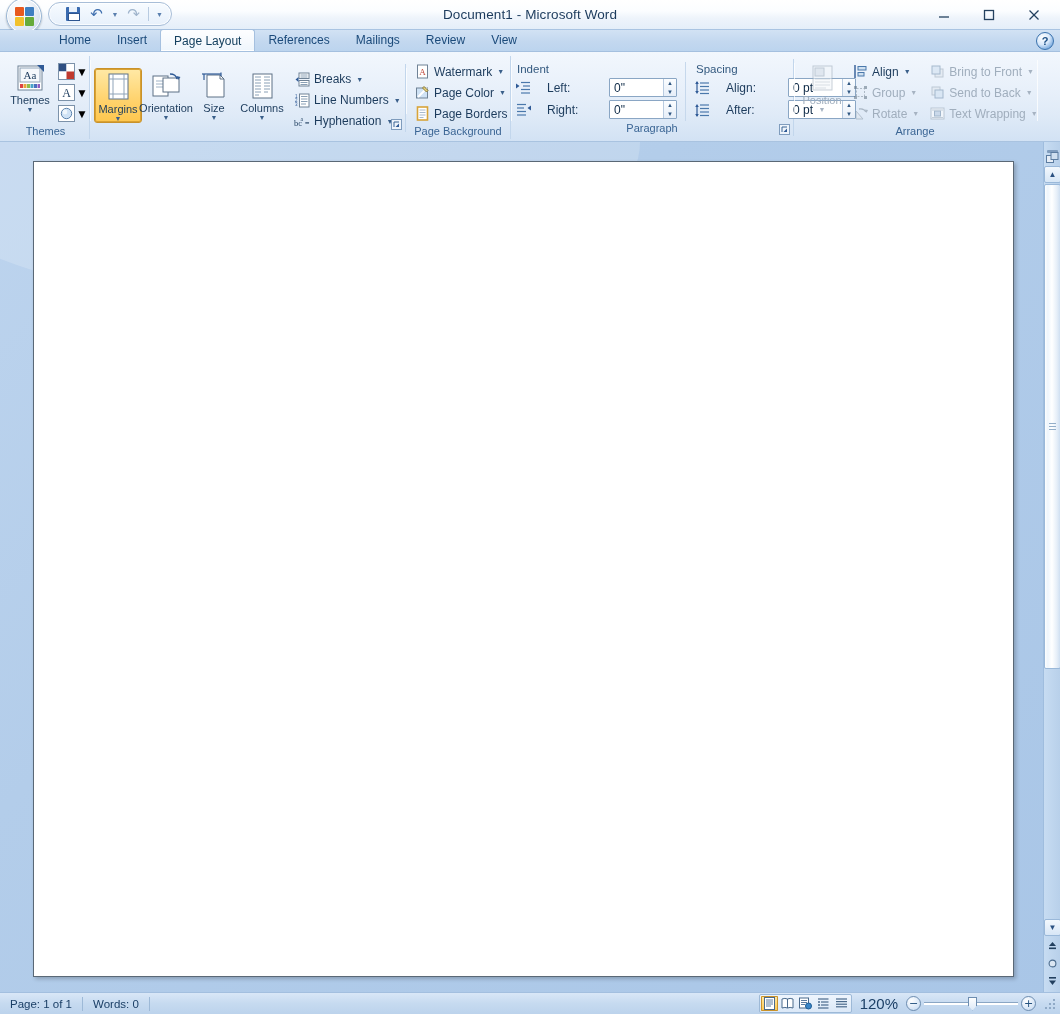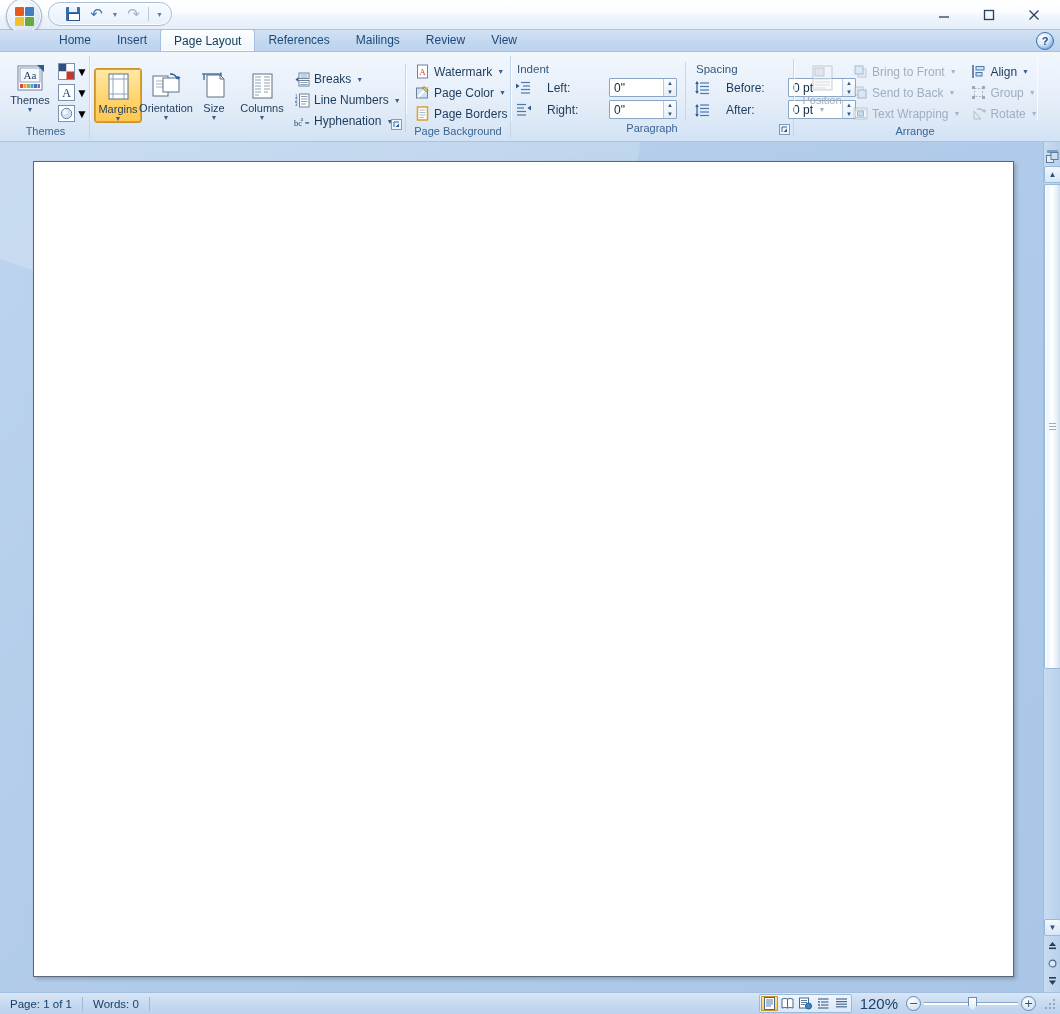--- a/index.html
+++ b/index.html
@@ -281,20 +281,21 @@
       </div>
       <div class="qat-btn">
         <span class="arrowglyph dim">↷</span>
       </div>
       <div class="qat-sep"></div>
       <div class="qat-btn" style="width:11px">
         <span class="tinycaret">▼</span>
       </div>
     </div>
 
+    <div class="title-text">Document1 - Microsoft Word</div>
 
     <div class="wincontrols">
       <div class="wc">
         <svg width="14" height="14" viewBox="0 0 14 14">
             <line x1="2" y1="9" x2="12" y2="9" stroke="#24415f" stroke-width="1.3"></line>
           </svg>
       </div>
       <div class="wc">
         <svg width="14" height="14" viewBox="0 0 14 14">
             <rect x="2.5" y="2.5" width="9" height="9" fill="none" stroke="#24415f" stroke-width="1.3"></rect>
@@ -605,21 +606,21 @@
                   <line x1="5" y1="2" x2="14" y2="2"></line>
                     <line x1="5" y1="5.5" x2="14" y2="5.5"></line>
                   <line x1="5" y1="9" x2="14" y2="9"></line>
                     <line x1="5" y1="12.5" x2="14" y2="12.5"></line>
                 </g>
                 <path d="M2 1 L2 11" stroke="#2f5a96" stroke-width="1.2"></path>
                 <path d="M2 0 L0.2 3 L3.8 3 Z" fill="#2f5a96"></path>
                 <path d="M2 13 L0.2 10 L3.8 10 Z" fill="#2f5a96"></path>
               </svg>
             </span>
-            <span class="fl">Before:</span>
+            <span class="fl">Align:</span>
             <span class="spin">
               <input value="0 pt" style="">
               <span class="btns">
                 <i>▲</i>
                 <i>▼</i>
               </span>
             </span>
           </div>
           <div class="fieldrow">
             <span class="ic">
@@ -669,57 +670,20 @@
               <line x1="8" y1="22" x2="23" y2="22"></line>
                   <line x1="8" y1="25" x2="19" y2="25"></line>
                 </g>
             </svg>
           </span>
           <span class="lbl" style="color:#a0aebd">Position</span>
           <span class="dd" style="color:#a6b3c2">▼</span>
         </div>
 
         <div class="col" style="padding-top:1px">
-          <div class="smallbtn disabled">
-            <span class="ic">
-              <svg width="15" height="15" viewBox="0 0 15 15" opacity=".55">
-                <rect x="5" y="5" width="8" height="8" fill="#dfe6ed" stroke="#9aa8b6"></rect>
-                <rect x="2" y="2" width="8" height="8" fill="#cfe0f0" stroke="#6d8aa8"></rect>
-              </svg>
-            </span>
-            <span>Bring to Front</span>
-            <span class="cv">▼</span>
-          </div>
-          <div class="smallbtn disabled">
-            <span class="ic">
-              <svg width="15" height="15" viewBox="0 0 15 15" opacity=".55">
-                <rect x="2" y="2" width="8" height="8" fill="#dfe6ed" stroke="#9aa8b6"></rect>
-                <rect x="5" y="5" width="8" height="8" fill="#cfe0f0" stroke="#6d8aa8"></rect>
-              </svg>
-            </span>
-            <span>Send to Back</span>
-            <span class="cv">▼</span>
-          </div>
-          <div class="smallbtn disabled">
-            <span class="ic">
-              <svg width="15" height="15" viewBox="0 0 15 15" opacity=".55">
-                <rect x="1" y="2" width="13" height="11" fill="#ffffff" stroke="#9aa8b6"></rect>
-                <rect x="4.5" y="5" width="6" height="5" fill="#b9cbe0" stroke="#6d8aa8"></rect>
-                <g stroke="#aab6c2">
-                    <line x1="2" y1="4" x2="13" y2="4"></line>
-                    <line x1="2" y1="11.5" x2="13" y2="11.5"></line>
-                  </g>
-              </svg>
-            </span>
-            <span>Text Wrapping</span>
-            <span class="cv">▼</span>
-          </div>
-        </div>
-
-        <div class="col" style="padding-top:1px">
           <div class="smallbtn">
             <span class="ic">
               <svg width="15" height="15" viewBox="0 0 15 15">
                 <line x1="2" y1="1" x2="2" y2="14" stroke="#2f5a96" stroke-width="1.4"></line>
                 <rect x="5" y="2.5" width="8" height="3.5" fill="#cfe0f0" stroke="#4a78ab"></rect>
                 <rect x="5" y="8.5" width="6" height="3.5" fill="#cfe0f0" stroke="#4a78ab"></rect>
               </svg>
             </span>
             <span>Align</span>
             <span class="cv">▼</span>
@@ -741,20 +705,57 @@
           </div>
           <div class="smallbtn disabled">
             <span class="ic">
               <svg width="15" height="15" viewBox="0 0 15 15" opacity=".55">
                 <path d="M3 13 L3 5 L10 13 Z" fill="#dfe6ed" stroke="#8d9cab"></path>
                 <path d="M6 3 q5 -1 7 3" fill="none" stroke="#7f8e9d" stroke-width="1.3"></path>
                 <path d="M13.5 7 L12 3.4 L15 4 Z" fill="#7f8e9d"></path>
               </svg>
             </span>
             <span>Rotate</span>
+            <span class="cv">▼</span>
+          </div>
+        </div>
+
+        <div class="col" style="padding-top:1px">
+          <div class="smallbtn disabled">
+            <span class="ic">
+              <svg width="15" height="15" viewBox="0 0 15 15" opacity=".55">
+                <rect x="5" y="5" width="8" height="8" fill="#dfe6ed" stroke="#9aa8b6"></rect>
+                <rect x="2" y="2" width="8" height="8" fill="#cfe0f0" stroke="#6d8aa8"></rect>
+              </svg>
+            </span>
+            <span>Bring to Front</span>
+            <span class="cv">▼</span>
+          </div>
+          <div class="smallbtn disabled">
+            <span class="ic">
+              <svg width="15" height="15" viewBox="0 0 15 15" opacity=".55">
+                <rect x="2" y="2" width="8" height="8" fill="#dfe6ed" stroke="#9aa8b6"></rect>
+                <rect x="5" y="5" width="8" height="8" fill="#cfe0f0" stroke="#6d8aa8"></rect>
+              </svg>
+            </span>
+            <span>Send to Back</span>
+            <span class="cv">▼</span>
+          </div>
+          <div class="smallbtn disabled">
+            <span class="ic">
+              <svg width="15" height="15" viewBox="0 0 15 15" opacity=".55">
+                <rect x="1" y="2" width="13" height="11" fill="#ffffff" stroke="#9aa8b6"></rect>
+                <rect x="4.5" y="5" width="6" height="5" fill="#b9cbe0" stroke="#6d8aa8"></rect>
+                <g stroke="#aab6c2">
+                    <line x1="2" y1="4" x2="13" y2="4"></line>
+                    <line x1="2" y1="11.5" x2="13" y2="11.5"></line>
+                  </g>
+              </svg>
+            </span>
+            <span>Text Wrapping</span>
             <span class="cv">▼</span>
           </div>
         </div>
       </div>
       <div class="group-title">Arrange</div>
     </div>
   </div>
 
   <div class="docarea">
     <div class="page">

